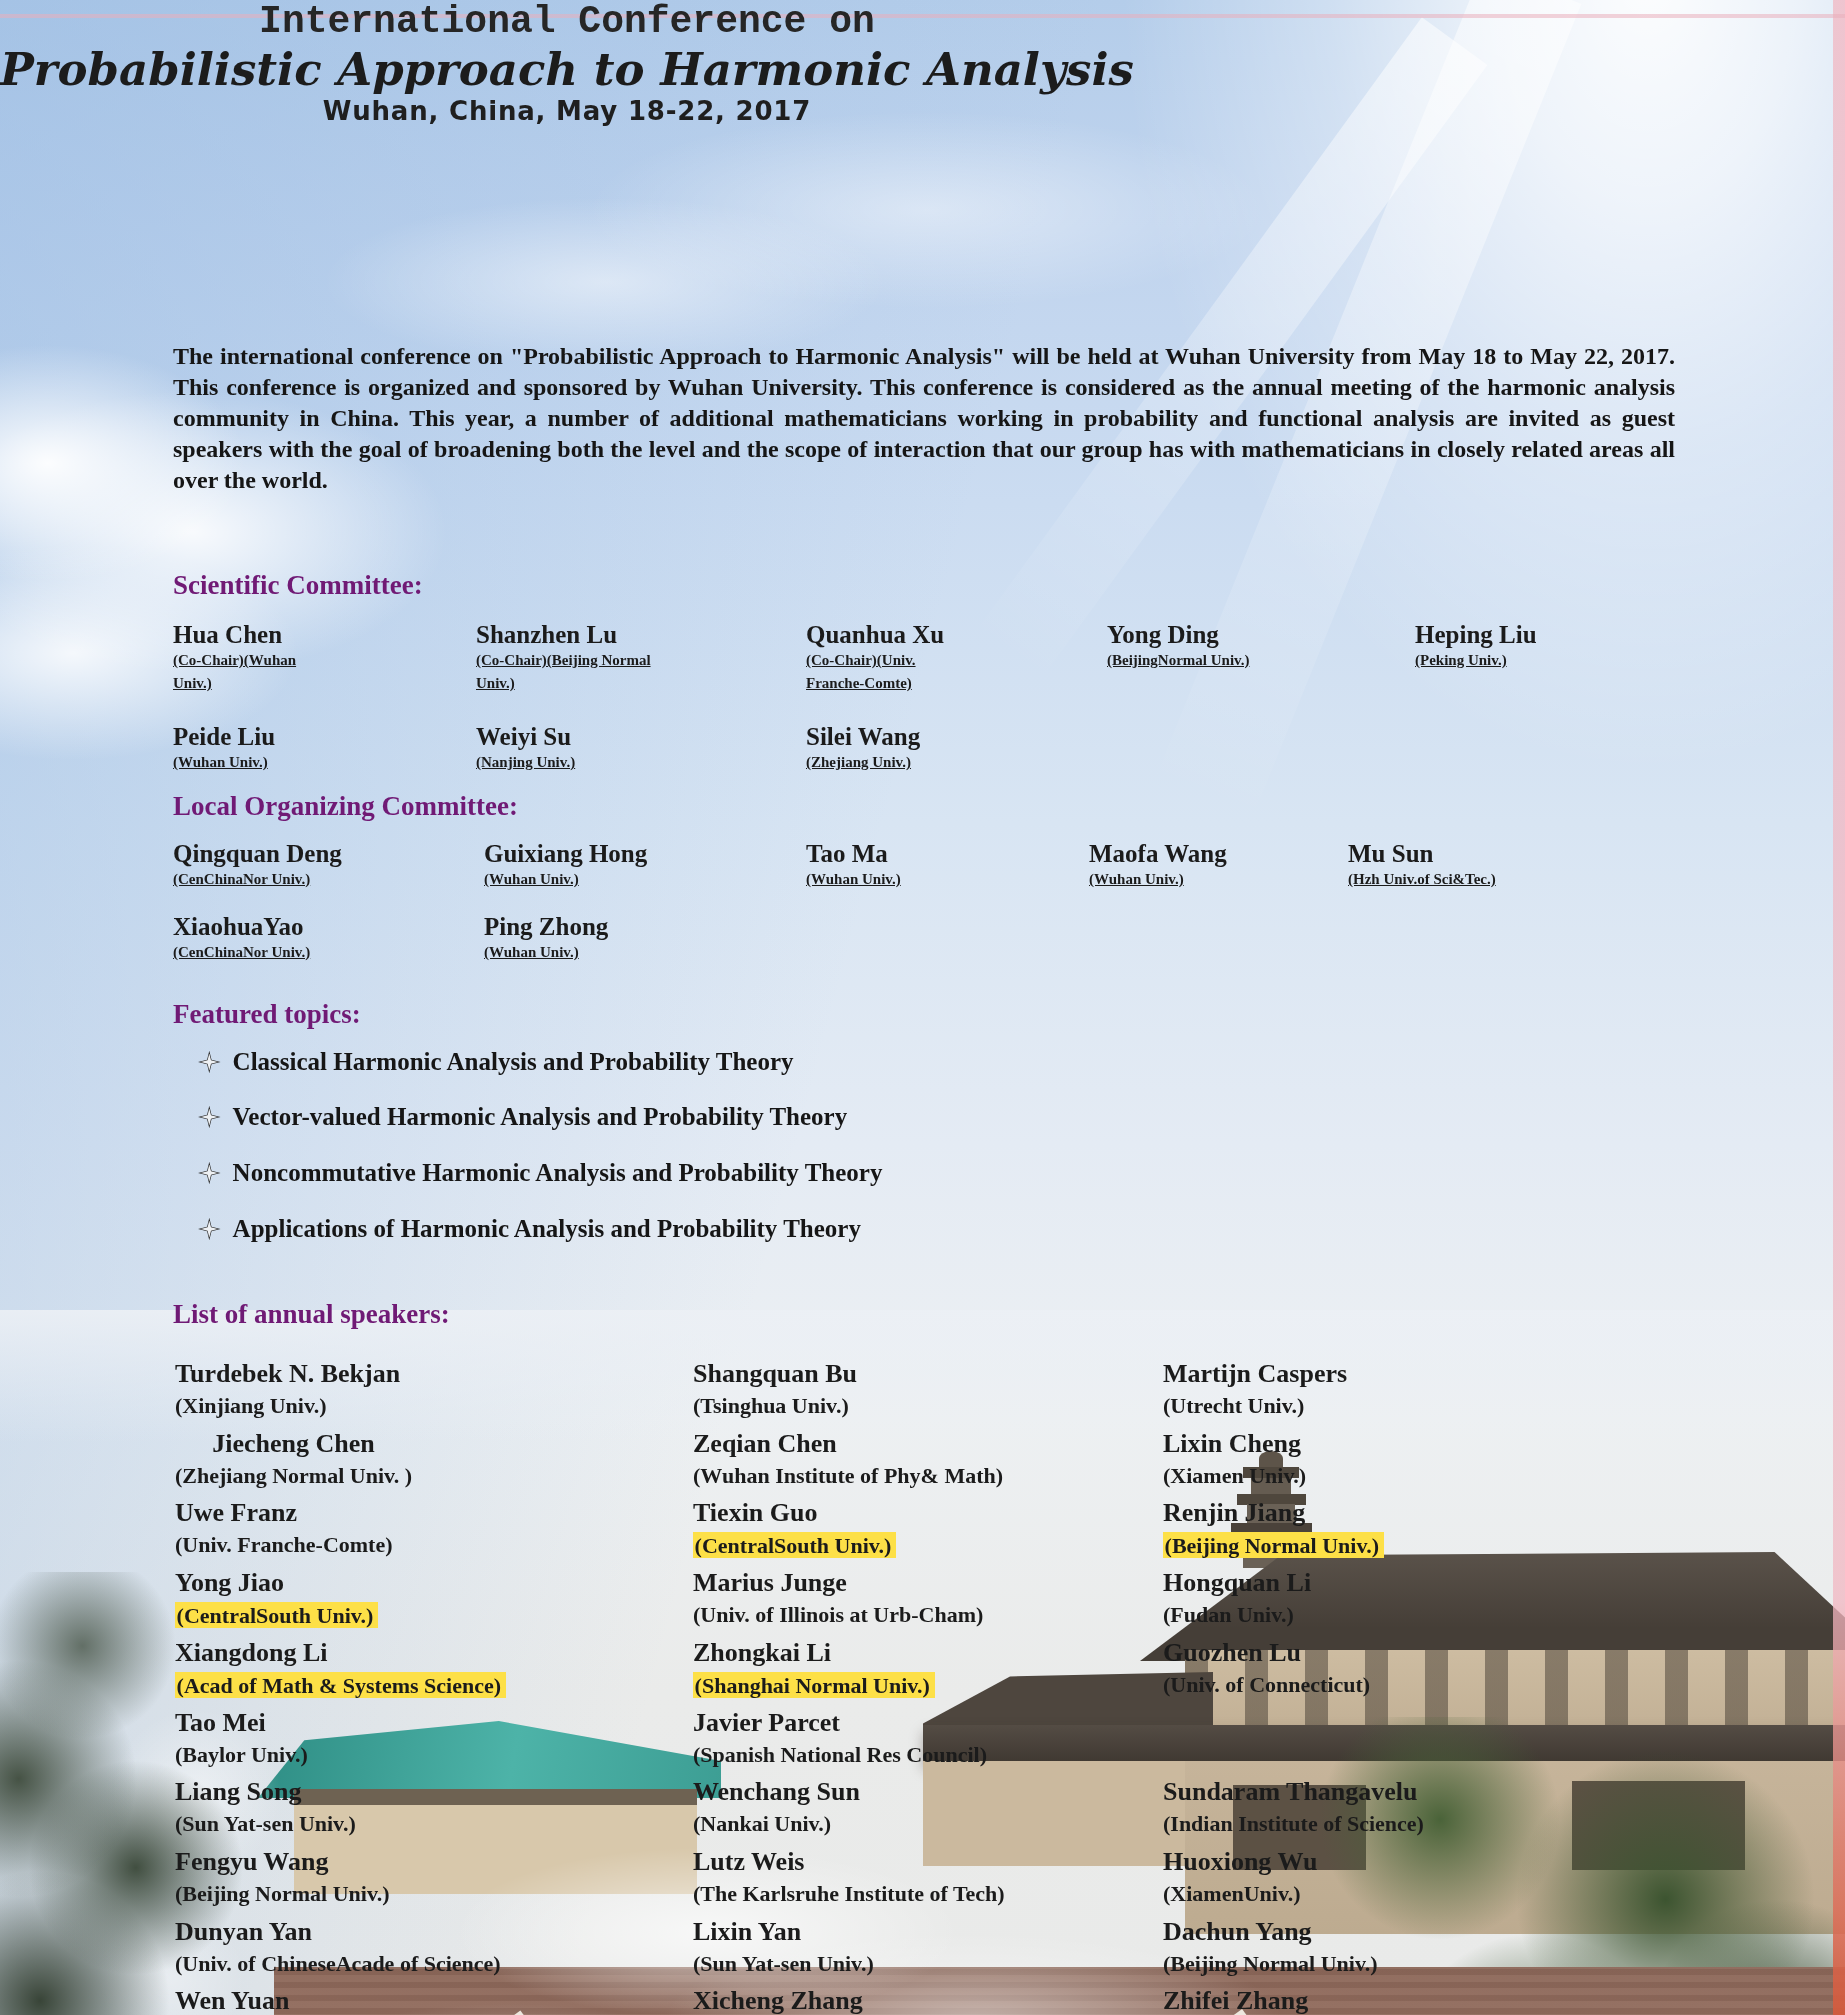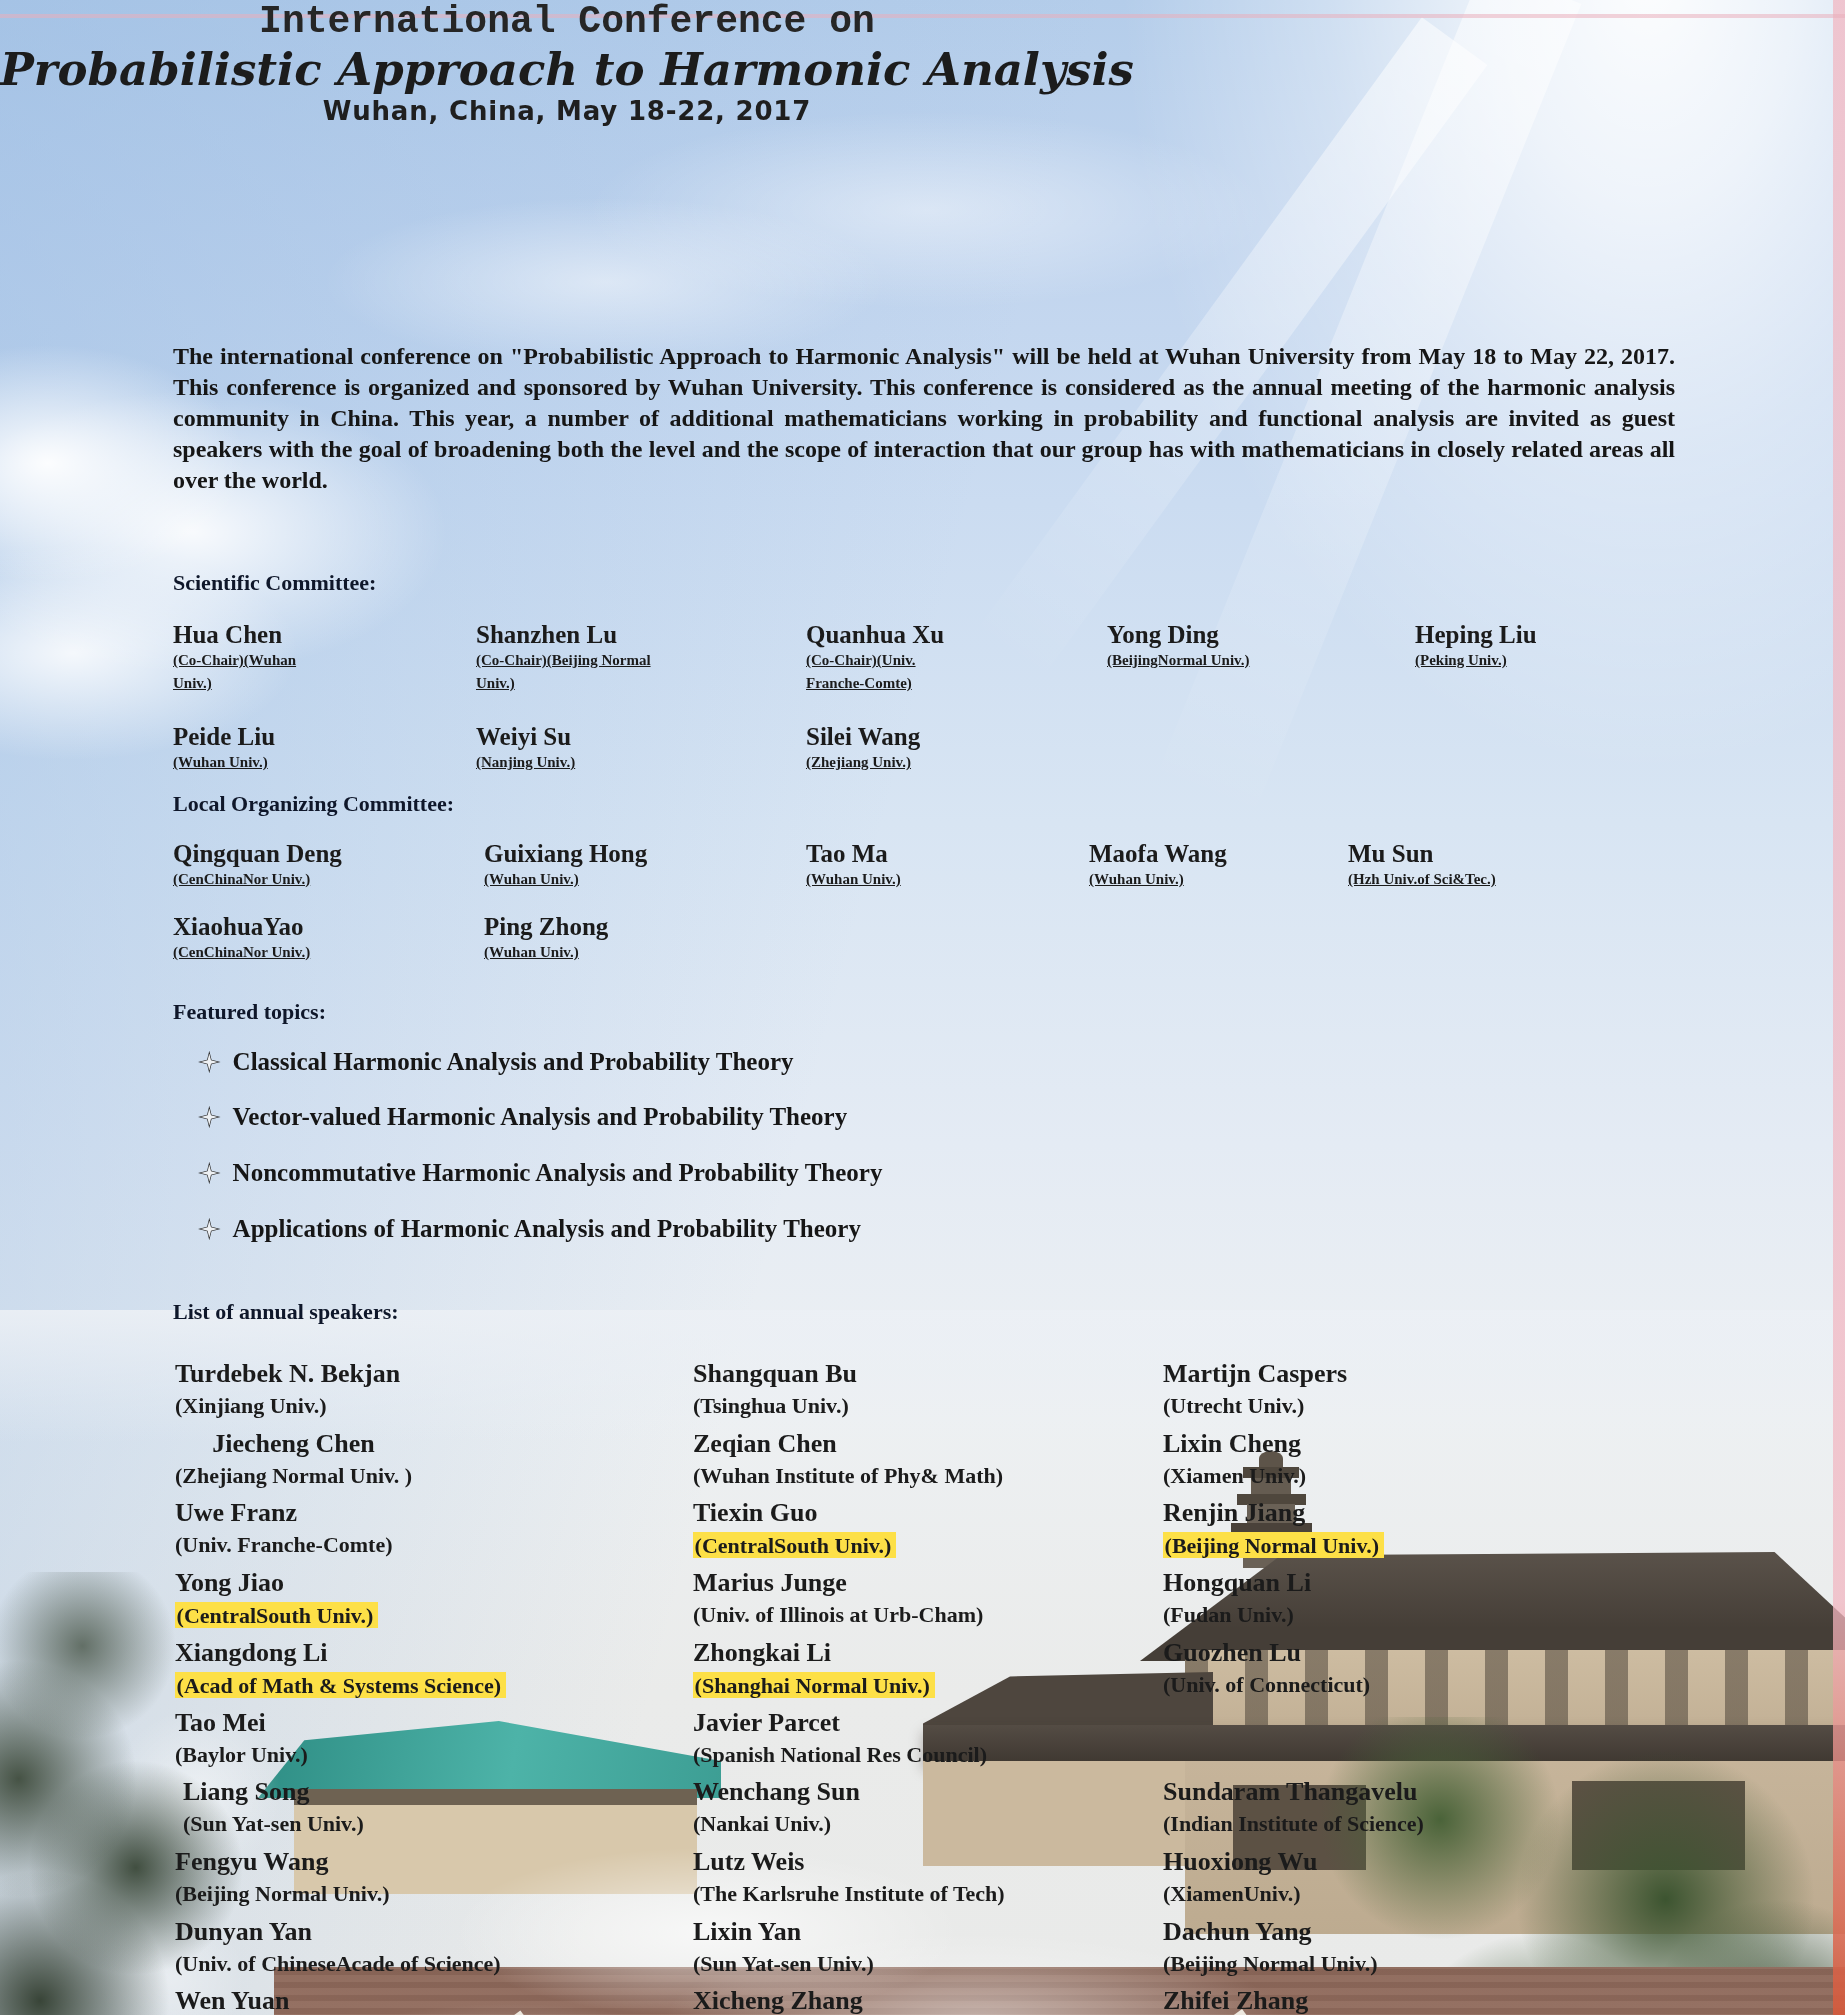--- a/index.html
+++ b/index.html
@@ -90,21 +90,21 @@
   
   .fg{z-index:3;}
   .title1{top:193px;left:0;width:100%;text-align:center;
      font:bold 38px "Liberation Mono",monospace;color:#262626;}
   .title2{top:239px;left:0;width:100%;text-align:center;
      font:italic bold 45px "DejaVu Serif",serif;color:#1c1c1c;}
   .date{top:305px;left:0;width:100%;text-align:center;
      font:bold 26px "DejaVu Sans",sans-serif;letter-spacing:0.8px;color:#1f1f1f;}
   .intro{top:341px;left:173px;width:1502px;margin:0;font-weight:bold;font-size:24px;
      line-height:31px;text-align:justify;color:#161616;}
-  .sec{left:173px;margin:0;font-size:22px;font-weight:bold;color:#0f172a;}
+  .sec{left:173px;margin:0;font-size:27px;font-weight:bold;color:#701a75;}
   .sec-sci{top:570px;} .sec-loc{top:791px;} .sec-top{top:999px;} .sec-spk{top:1299px;}
   .rows{left:0;top:0;width:100%;height:100%;z-index:3;pointer-events:none;}
   .person{position:absolute;}
   #sci-rows .p-name,#loc-rows .p-name{font-size:25px;line-height:28px;font-weight:bold;}
   #sci-rows .p-affil,#loc-rows .p-affil{font-size:15px;line-height:23.4px;font-weight:bold;
      white-space:pre-line;text-decoration:underline;}
   #spk-rows .p-name{font-size:26px;line-height:29px;font-weight:bold;}
   #spk-rows .p-affil{font-size:22px;line-height:25px;font-weight:bold;margin-top:4.8px;white-space:pre-line;}
   .hl{background:#fde047;display:inline-block;padding:0.8px 4.8px 0.8px 1.6px;}
   .topic{position:absolute;left:198px;display:flex;align-items:center;gap:12px;
@@ -317,21 +317,21 @@
         <div class="p-affil">(Univ. of Connecticut)</div>
       </div>
       <div class="person" style="left: 175px; top: 1708px;">
         <div class="p-name">Tao Mei</div>
         <div class="p-affil">(Baylor  Univ.)</div>
       </div>
       <div class="person" style="left: 693px; top: 1708px;">
         <div class="p-name">Javier Parcet</div>
         <div class="p-affil">(Spanish National Res Council)</div>
       </div>
-      <div class="person" style="left: 175px; top: 1777px; margin-left: 8px;">
+      <div class="person" style="left: 175px; top: 1777px;">
         <div class="p-name">Liang Song</div>
         <div class="p-affil">(Sun Yat-sen Univ.)</div>
       </div>
       <div class="person" style="left: 693px; top: 1777px;">
         <div class="p-name">Wenchang Sun</div>
         <div class="p-affil">(Nankai Univ.)</div>
       </div>
       <div class="person" style="left: 1163px; top: 1777px;">
         <div class="p-name">Sundaram Thangavelu</div>
         <div class="p-affil">(Indian Institute of Science)</div>

